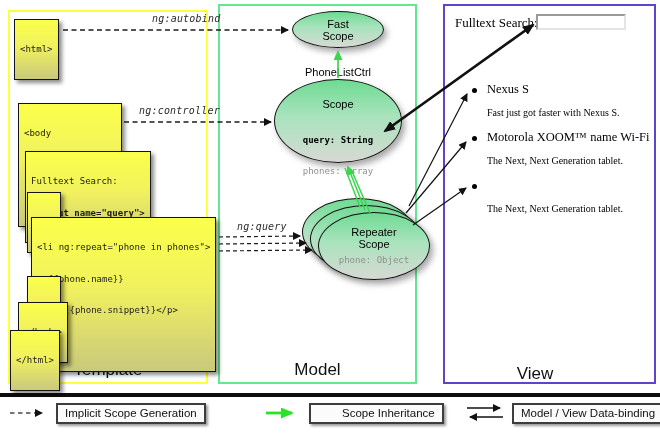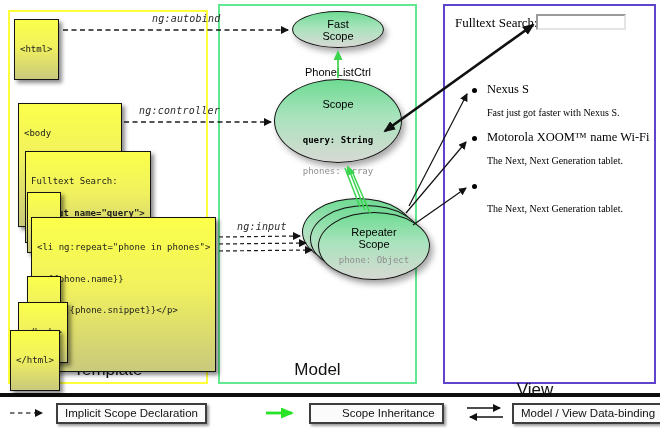--- a/index.html
+++ b/index.html
@@ -15,21 +15,21 @@
   .panel { position: absolute; background: #fff; }
   #panel-template { left:8px;  top:10px; width:200px; height:374px; border:2px solid var(--panel-template-border,#ffff3c); }
   #panel-model    { left:218px; top:4px;  width:199px; height:380px; border:2px solid var(--panel-model-border,#62e891); }
   #panel-view     { left:443px; top:4px;  width:213px; height:380px; border:2px solid var(--panel-view-border,#5f43cd); }
   .panel-title {
     position:absolute; text-align:center; font-size:17px; color:#111;
     font-family:"Liberation Sans", sans-serif;
   }
   #title-template { left:8px;  top:360px; width:200px; }
   #title-model    { left:218px; top:360px; width:199px; }
-  #title-view     { left:443px; top:380px; width:184px; }
+  #title-view     { left:443px; top:364px; width:184px; }
 
   
   .code-box {
     position:absolute;
     background: linear-gradient(180deg, #fbff4a 0%, #f1f15e 45%, #c9c97c 100%);
     border: 1.5px solid #141414;
     box-shadow: 2.5px 3px 4px rgba(0,0,0,0.45);
     font-family: "DejaVu Sans Mono", monospace;
     font-size: 9px; line-height: 10.5px; color:#1b1b1b;
     padding: 3px 5px; white-space: pre; z-index: 2;
@@ -138,21 +138,21 @@
   </div>
   <div class="code-box" id="box-body-close">
     <div>&lt;/body&gt;</div>
   </div>
   <div class="code-box" id="box-html-close">
     <div>&lt;/html&gt;</div>
   </div>
 
   <div class="ng-label" id="label-autobind">ng:autobind</div>
   <div class="ng-label" id="label-controller">ng:controller</div>
-  <div class="ng-label" id="label-repeat">ng:input</div>
+  <div class="ng-label" id="label-repeat">ng:query</div>
 
   <div class="scope" id="root-scope">
     <div class="scope-title">Fast</div>
     <div class="scope-title">Scope</div>
   </div>
   <div class="scope" id="phonelist-scope">
     <div class="scope-title">PhoneListCtrl</div>
     <div class="scope-title">Scope</div>
     <div class="scope-prop prop-bold prop-gap">query: String</div>
     <div class="scope-prop prop-gray">phones: Array</div>
@@ -173,21 +173,21 @@
   <div class="view-item-desc serif" style="top:107px;">Fast just got faster with Nexus S.</div>
 
   <div class="bullet" style="top:136px;"></div>
   <div class="view-item-title serif" style="top:130px;">Motorola XOOM™ name Wi-Fi</div>
   <div class="view-item-desc serif" style="top:155px;">The Next, Next Generation tablet.</div>
 
   <div class="bullet" style="top:184px;"></div>
   <div class="view-item-desc serif" style="top:203px;">The Next, Next Generation tablet.</div>
 
   <div class="abs" id="separator"></div>
-  <div class="legend-box" id="legend-implicit">Implicit Scope Declaration</div>
+  <div class="legend-box" id="legend-implicit">Implicit Scope Generation</div>
   <div class="legend-box" id="legend-inheritance">Scope Inheritance</div>
   <div class="legend-box" id="legend-binding">Model / View Data-binding</div>
 
   <svg id="arrows" viewBox="0 0 660 435" xmlns="http://www.w3.org/2000/svg">
     <defs>
       <marker id="ah" markerWidth="8" markerHeight="8" refX="7" refY="4" orient="auto" markerUnits="userSpaceOnUse">
         <path d="M0,0 L8,4 L0,8 z" fill="#111"></path>
       </marker>
       <marker id="ahb" markerWidth="12" markerHeight="10" refX="10" refY="5" orient="auto-start-reverse" markerUnits="userSpaceOnUse">
         <path d="M0,0 L12,5 L0,10 z" fill="#111"></path>

